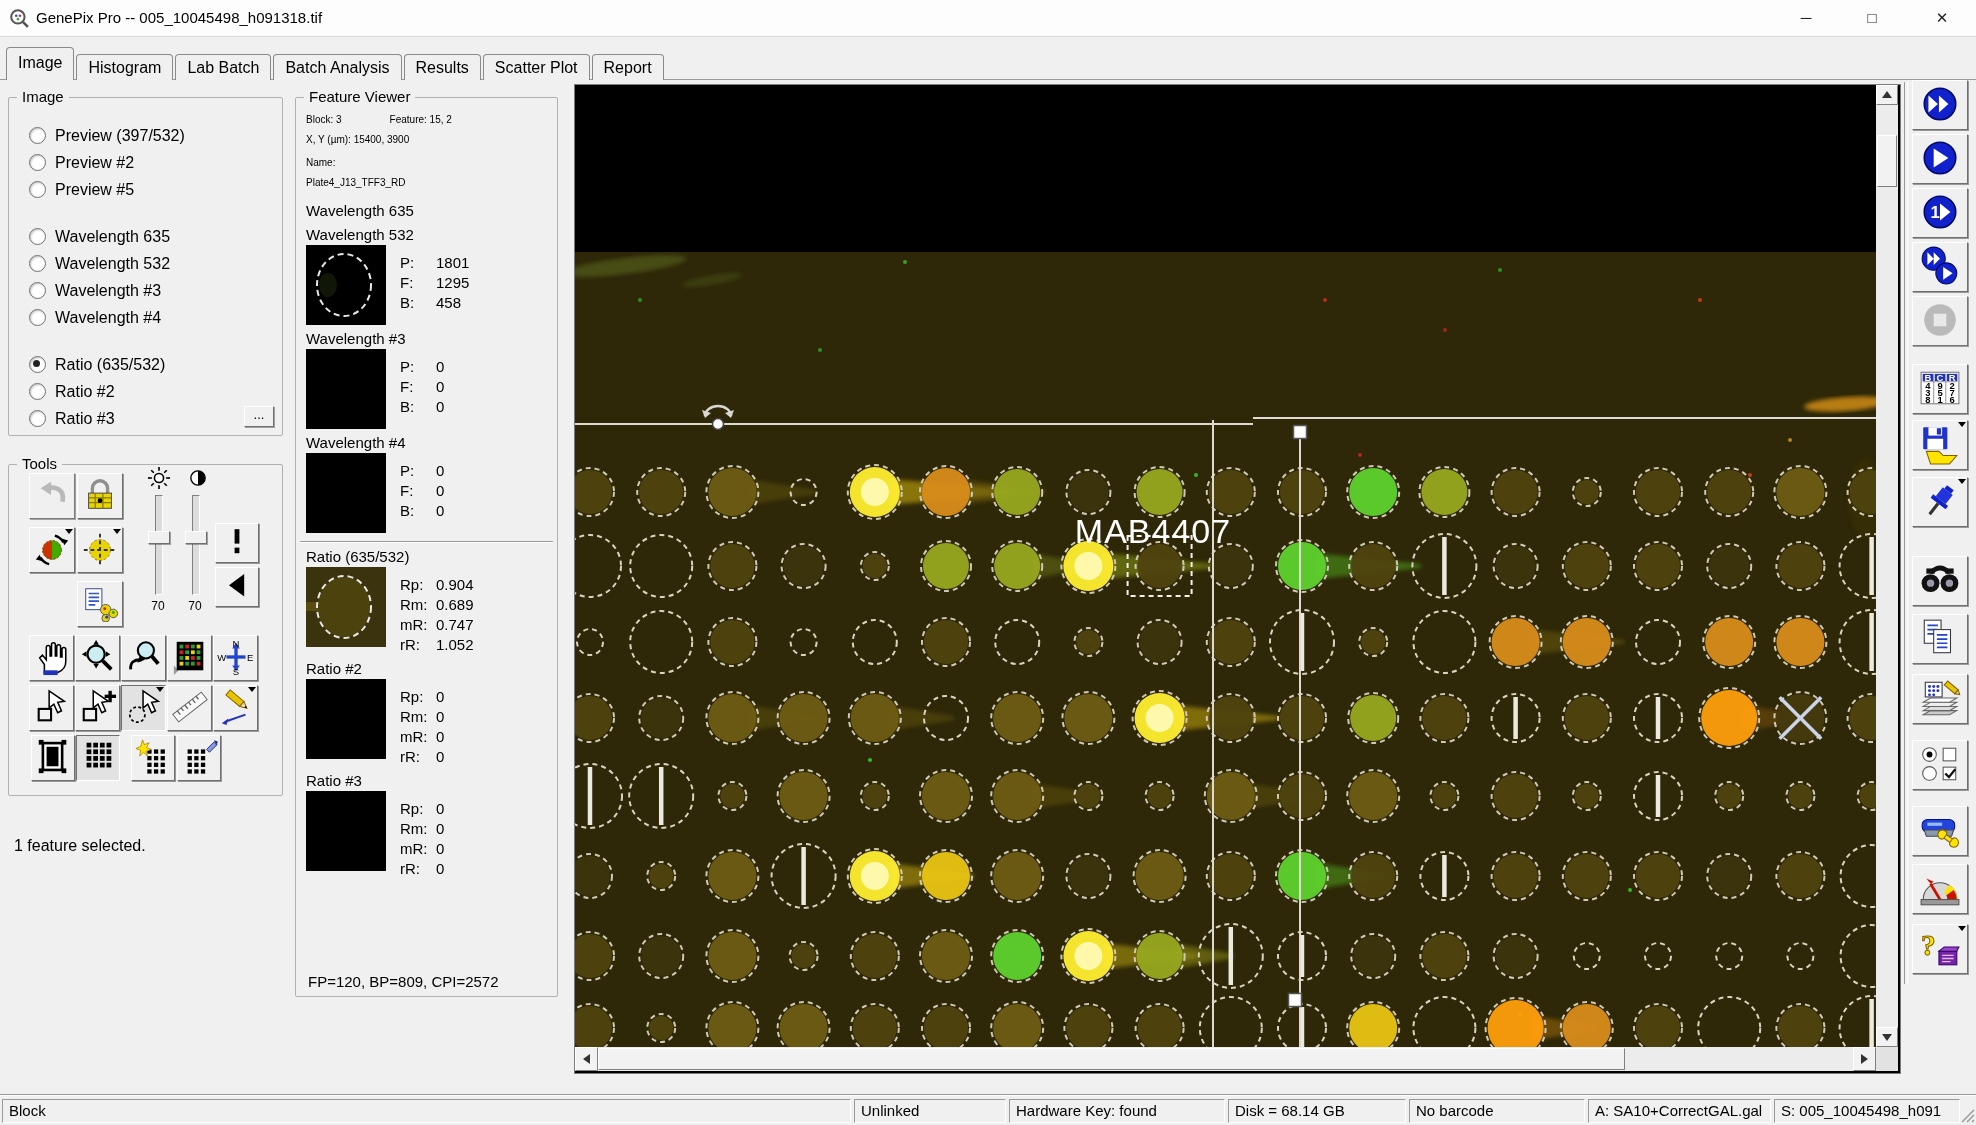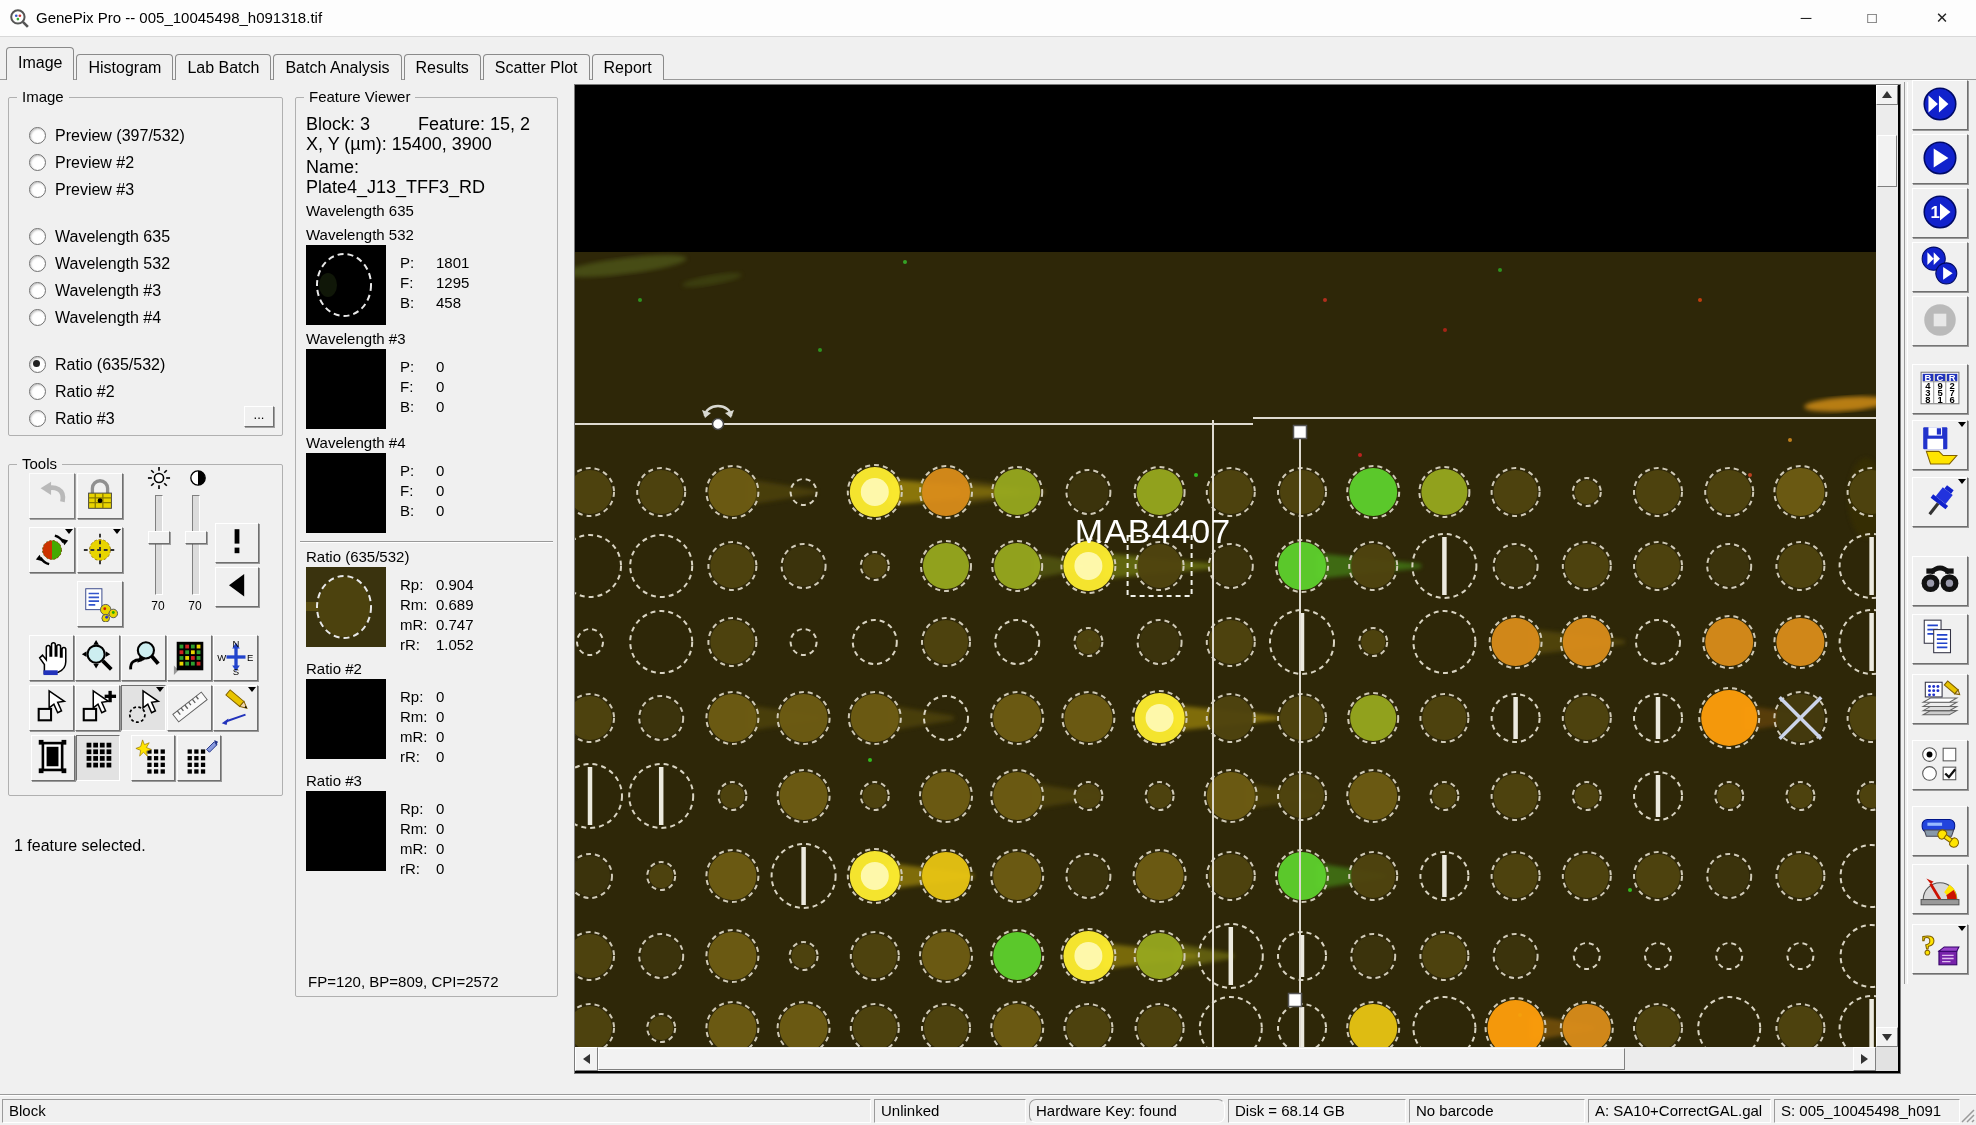--- a/index.html
+++ b/index.html
@@ -37,21 +37,21 @@
   .tbtn.disabled{opacity:.9;}
   .ic svg{width:100%;height:100%;display:block;}
   .caret{position:absolute;top:1px;right:1px;width:0;height:0;border-left:4px solid transparent;
          border-right:4px solid transparent;border-top:5px solid #000;}
   .statictext{position:absolute;font-size:16px;}
   .sliderTrack{position:absolute;width:6px;background:#dcdcdc;border:1px solid;border-color:#808080 #fff #fff #808080;}
   .sliderThumb{position:absolute;width:20px;height:11px;background:#f0f0f0;border:1px solid;
                border-color:#fff #707070 #707070 #fff;box-shadow:1px 1px 0 rgba(80,80,80,.5);}
   .sliderVal{position:absolute;width:30px;text-align:center;font-size:12px;}
   
-  .fv-line{font-size:18px;height:20px;padding-left:10px;white-space:nowrap;}
+  .fv-line{font-size:10px;height:20px;padding-left:10px;white-space:nowrap;}
   .fv-title{font-size:15px;height:19px;padding-left:10px;margin-top:5px;white-space:nowrap;}
   .fv-sec{display:flex;padding-left:10px;margin-bottom:4px;}
   .fv-thumb{width:80px;height:80px;flex:none;}
   .fv-thumb svg{width:80px;height:80px;display:block;}
   .fv-vals{margin-left:14px;font-size:15px;padding-top:8px;line-height:20px;}
   .fv-vals .lb{display:inline-block;width:36px;}
   .fv-divider{height:0;border-top:1px solid #999;border-bottom:1px solid #fff;margin:8px 4px 2px 4px;}
   .fv-footer{position:absolute;left:12px;bottom:6px;font-size:15px;}
   
   .viewport{position:absolute;left:574px;top:84px;width:1325px;height:988px;border:1px solid #7b7b7b;
@@ -115,21 +115,21 @@
         <div class="radio-row">
           <span class="rb"></span>
           <span>Preview (397/532)</span>
         </div>
         <div class="radio-row">
           <span class="rb"></span>
           <span>Preview #2</span>
         </div>
         <div class="radio-row">
           <span class="rb"></span>
-          <span>Preview #3</span>
+          <span>Preview #5</span>
         </div>
         <div class="radio-row gap">
           <span class="rb"></span>
           <span>Wavelength 635</span>
         </div>
         <div class="radio-row">
           <span class="rb"></span>
           <span>Wavelength 532</span>
         </div>
         <div class="radio-row">
@@ -1121,21 +1121,21 @@
           <path d="M22 27 h11 M22 30 h11 M22 33 h8" stroke="#ddbbee" stroke-width="1.3"></path>
         </svg>
       </span>
       <span class="caret"></span>
     </div>
 
   <div class="statusline"></div>
   <div class="statusbar">
       <div class="sb-panel" style="flex: 1 1 0%;">Block</div>
       <div class="sb-panel" style="width: 152px;">Unlinked</div>
-      <div class="sb-panel" style="width: 196px; border-radius: 7px;">Hardware Key: found</div>
+      <div class="sb-panel" style="width: 216px;">Hardware Key: found</div>
       <div class="sb-panel" style="width: 178px;">Disk = 68.14 GB</div>
       <div class="sb-panel" style="width: 176px;">No barcode</div>
       <div class="sb-panel" style="width: 183px;">A: SA10+CorrectGAL.gal</div>
       <div class="sb-panel" style="width: 186px; margin-right: 14px;">S: 005_10045498_h091</div>
     </div>
   <svg class="grip" viewBox="0 0 15 15">
     <path d="M14 2 L2 14 M14 7 L7 14 M14 12 L12 14" stroke="#9a9a9a" stroke-width="1.5"></path>
   </svg>
 </div>
 

